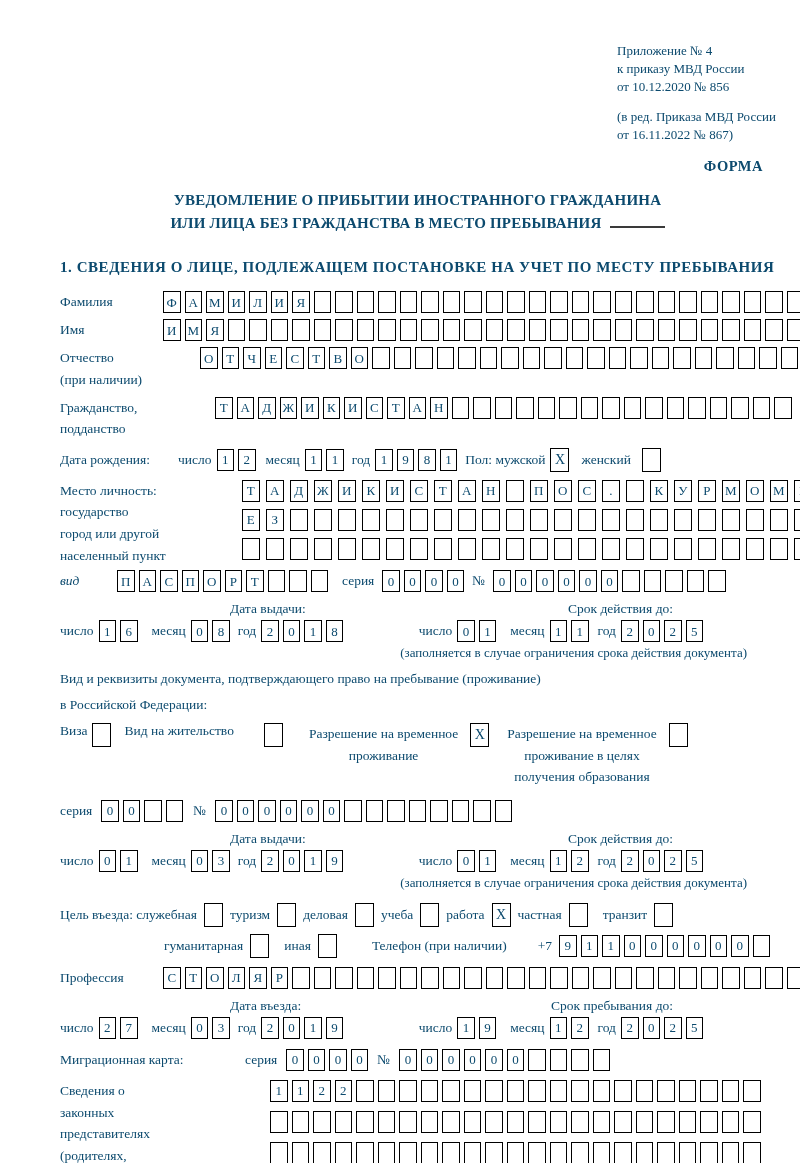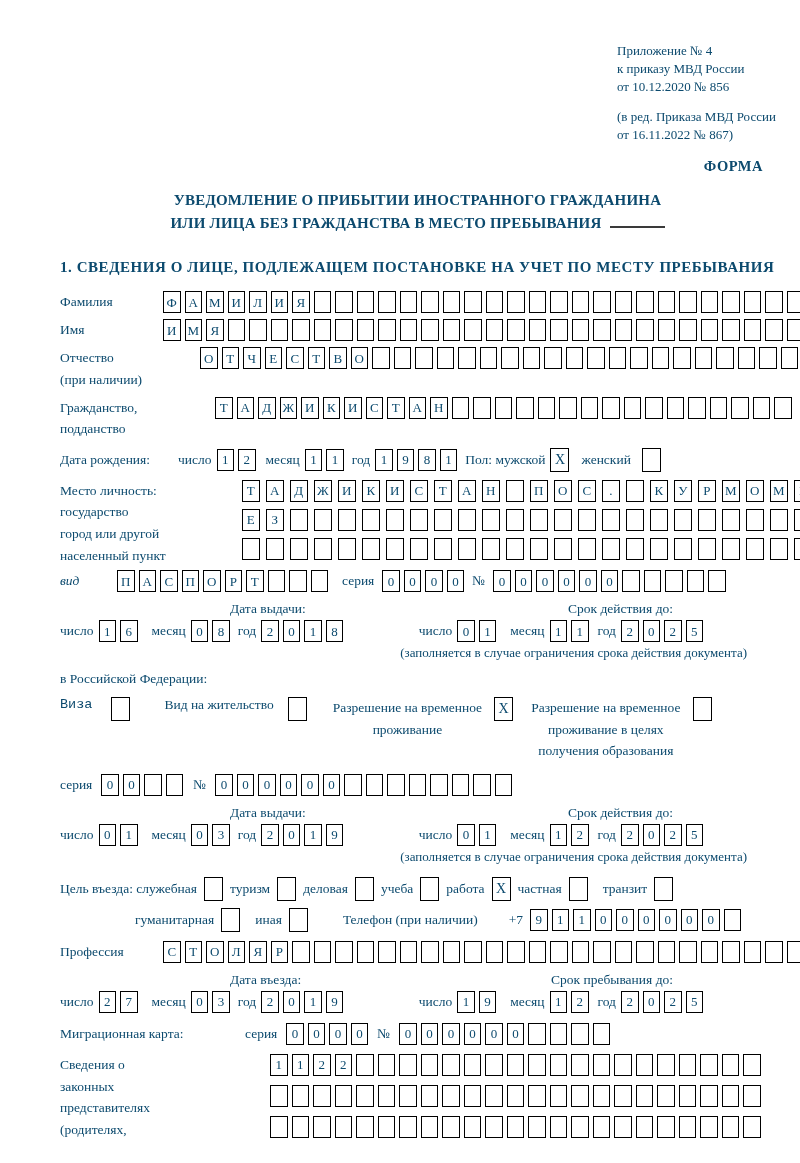--- a/index.html
+++ b/index.html
@@ -33,21 +33,21 @@
   .dhead .l{margin-left:170px;}
   .dhead .r{margin-left:auto;margin-right:102px;}
   .dates-row{display:flex;align-items:center;margin-top:3px;}
   .dates-row .right{margin-left:auto;margin-right:72px;}
   .note{text-align:right;margin-right:28px;font-size:13px;margin-top:3px;}
   .plain{margin-top:10px;}
   .visa-row{display:flex;align-items:flex-start;margin-top:10px;}
   .visa-grp{display:flex;align-items:flex-start;gap:8px;}
   .ctr{text-align:center;line-height:1.6;}
   .purpose-row{display:flex;align-items:center;gap:7px;margin-top:12px;flex-wrap:nowrap;}
-  .purpose-row2{display:flex;align-items:center;gap:7px;margin-top:7px;margin-left:75px;}
+  .purpose-row2{display:flex;align-items:center;gap:7px;margin-top:7px;margin-left:104px;}
   .reps{display:flex;margin-top:9px;}
   .reps-rows > .cells{margin-bottom:9px;}
   .nw{white-space:nowrap;}
 </style>
 </head>
 <body>
 
 <div class="page">
 
   <div class="annex">
@@ -417,28 +417,29 @@
       <span class="cells">
           <span class="cell">2</span>
           <span class="cell">0</span>
           <span class="cell">2</span>
           <span class="cell">5</span>
         </span>
     </span>
   </div>
   <div class="note">(заполняется в случае ограничения срока действия документа)</div>
 
+  <div class="plain">Вид и реквизиты документа, подтверждающего право на пребывание (проживание)</div>
   <div class="plain">в Российской Федерации:</div>
 
   <div class="visa-row">
-    <span class="visa-grp" style="gap:19px;font-family:Liberation Mono, monospace;">
+    <span class="visa-grp" style="gap:4px;">
       <span>Виза</span>
       <span class="checkbox"></span>
     </span>
-    <span class="visa-grp" style="margin-left:34px;gap:14px;">
+    <span class="visa-grp" style="margin-left:14px;gap:30px;">
       <span>Вид на жительство</span>
       <span class="checkbox"></span>
     </span>
     <span class="visa-grp" style="margin-left:26px;gap:12px;">
       <span class="ctr">
         <div>Разрешение на временное</div>
         <div>проживание</div>
       </span>
       <span class="checkbox">X</span>
     </span>

